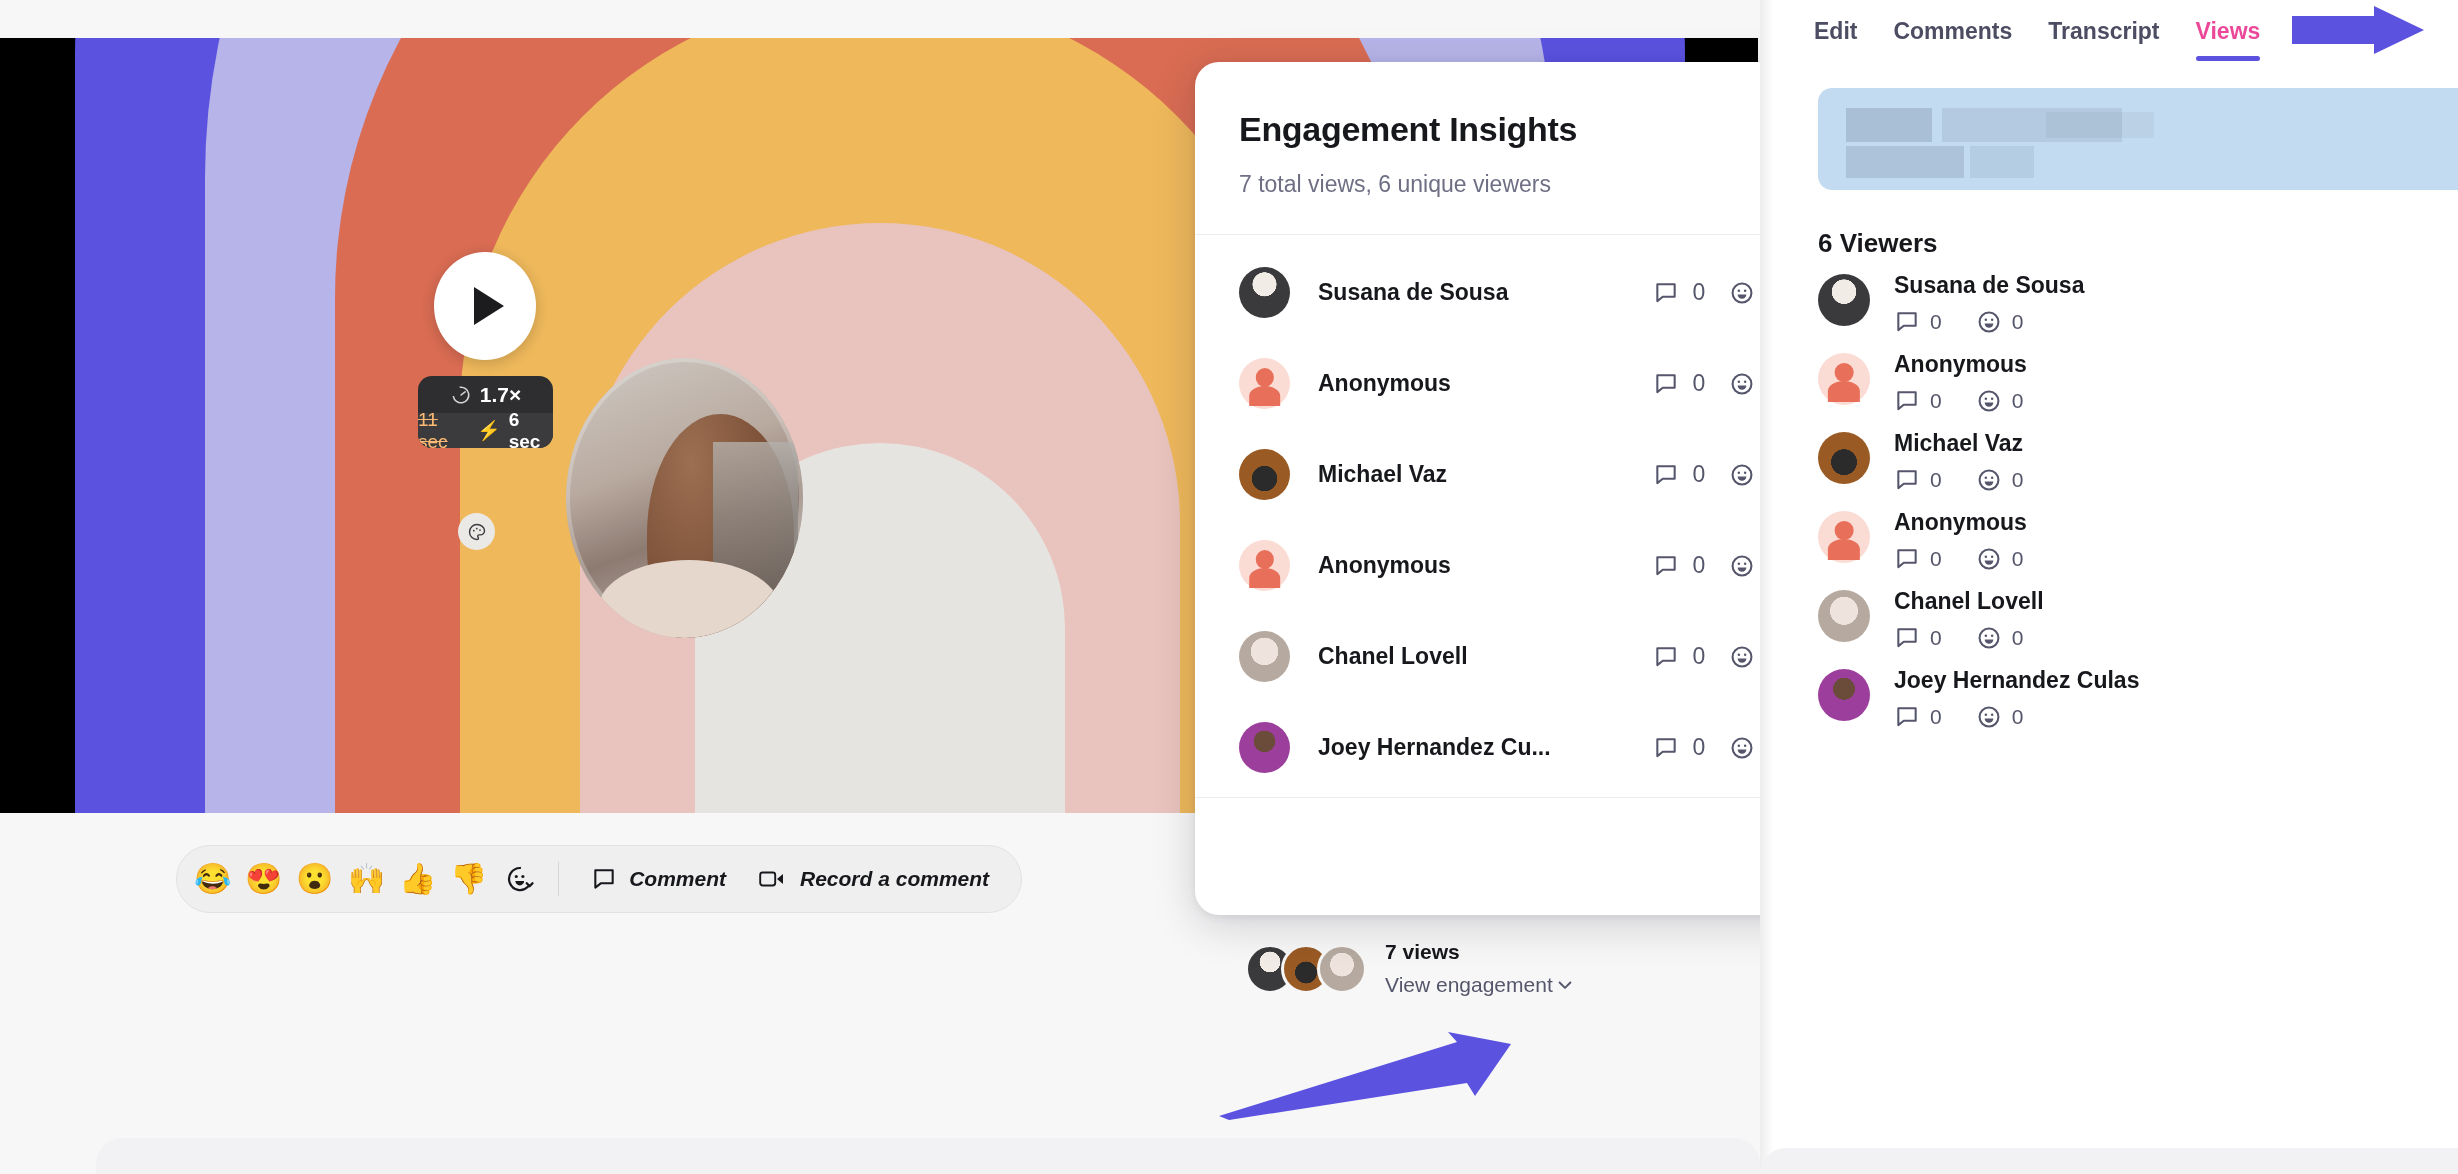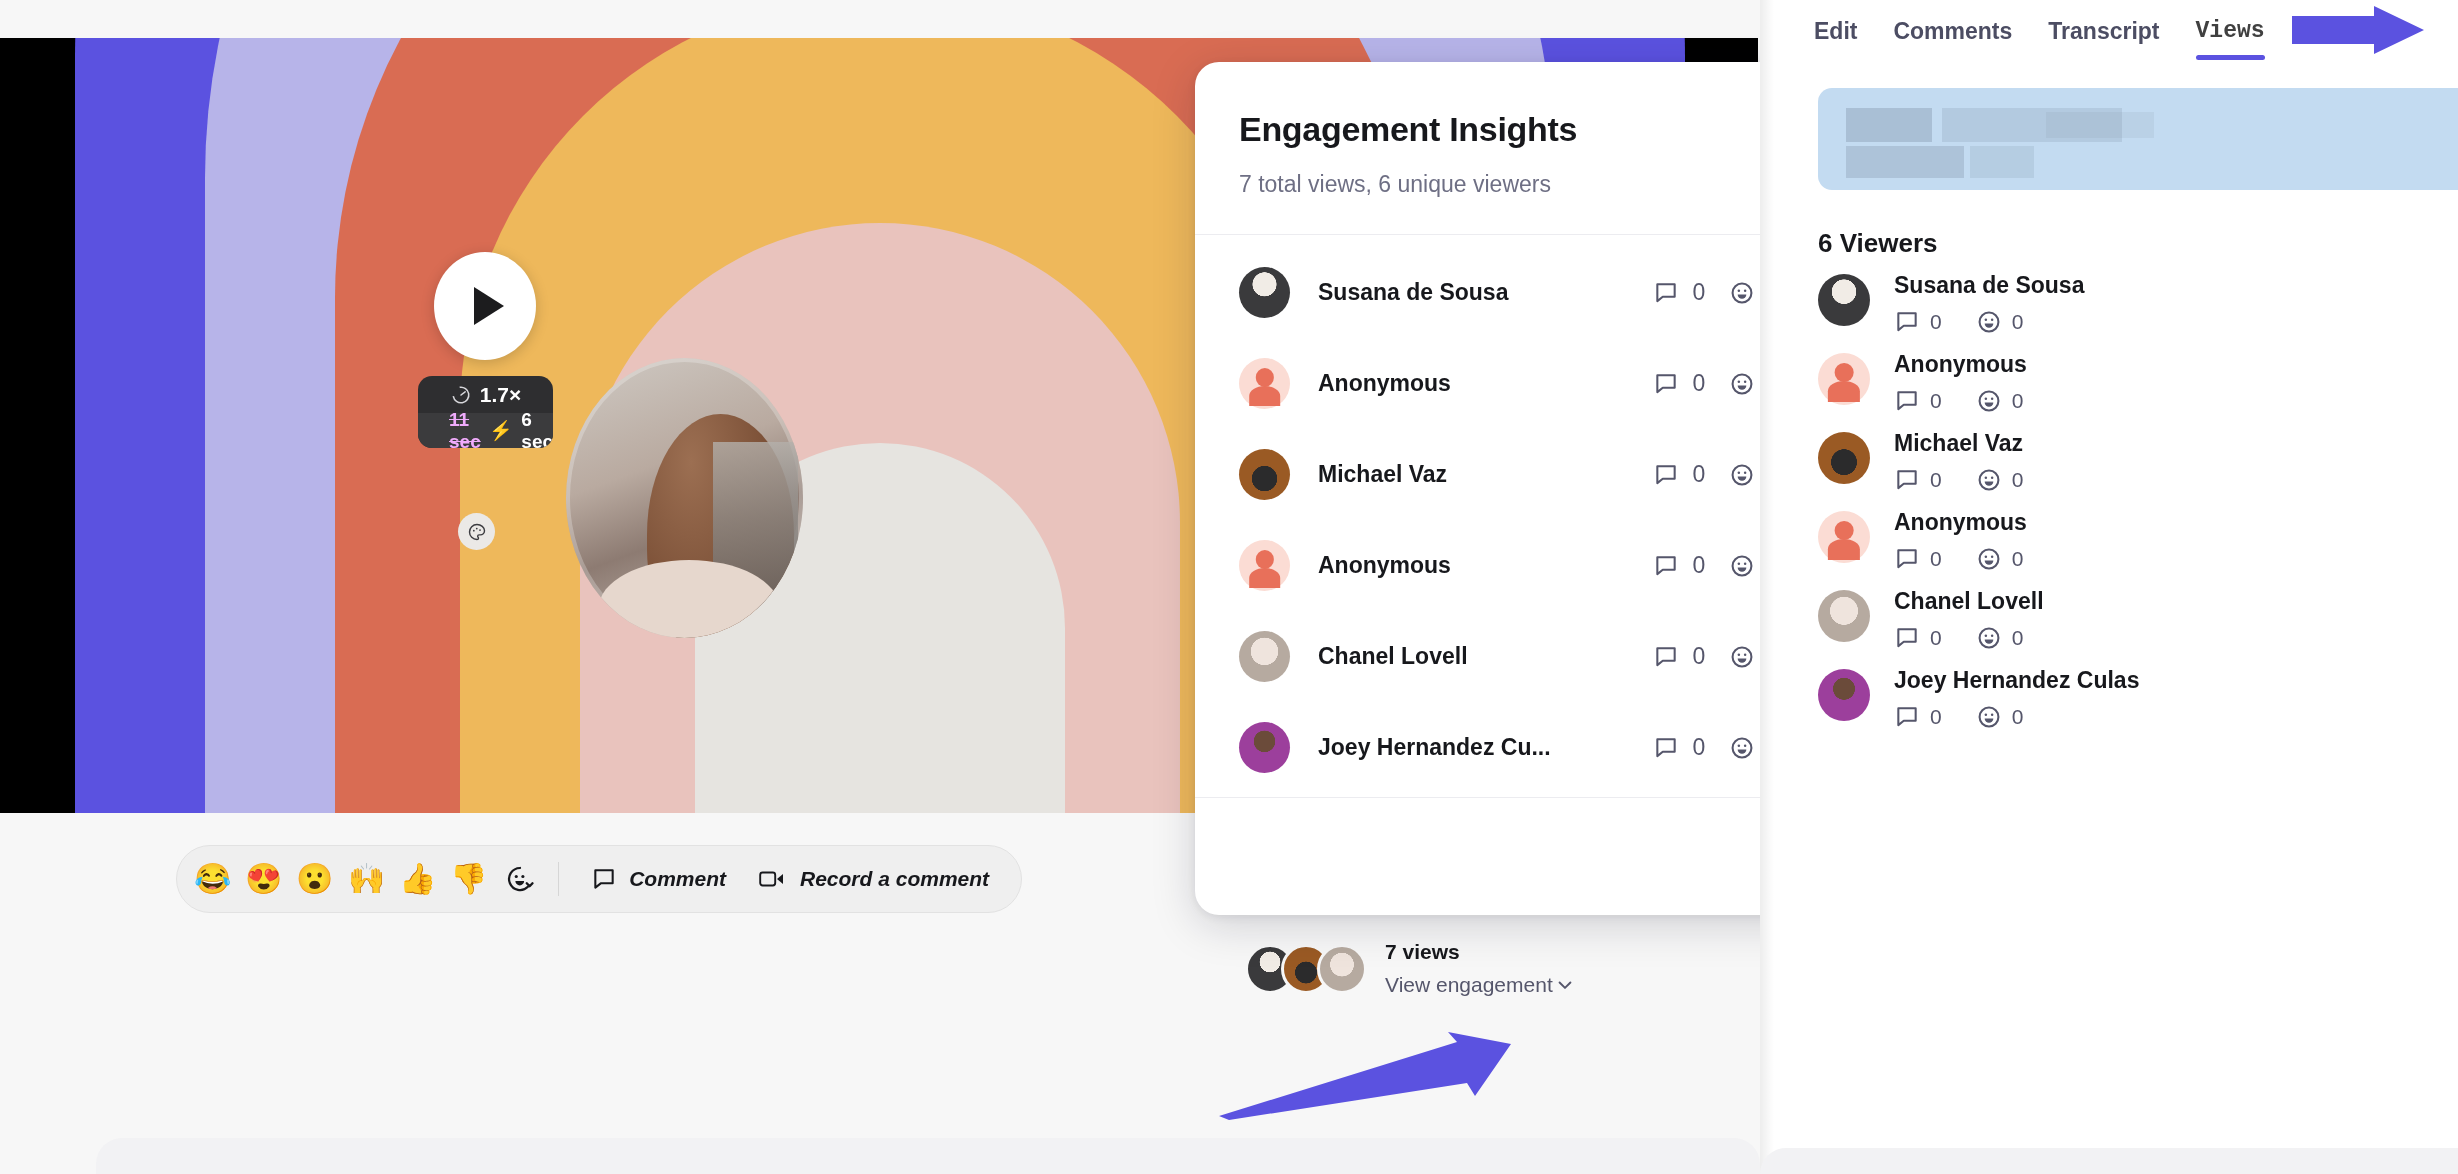--- a/index.html
+++ b/index.html
@@ -73,21 +73,21 @@
   .speed-chip {
     position:absolute; left:418px; top:338px; width:135px; height:72px;
     background:#2e2e30; border-radius:14px; overflow:hidden;
     color:#fff; font-size:21px; font-weight:600;
   }
   .speed-top { height:37px; display:flex; align-items:center; justify-content:center; gap:8px; }
   .speed-bot {
     height:35px; background:#3b3b3d; display:flex; align-items:center;
     justify-content:center; gap:8px; font-size:19px;
   }
-  .strike { text-decoration: line-through; color:#f0abfc; font-weight:700;padding-left:31px; }
+  .strike { text-decoration: line-through; color:#fdba74; font-weight:400; }
 
   .palette-btn {
     position:absolute; left:458px; top:475px; width:37px; height:37px;
     border-radius:50%; background:#ebe9e6;
     display:flex; align-items:center; justify-content:center; cursor:pointer;
   }
 
   
   .toolbar {
     position:absolute; left:176px; top:845px; height:68px;
@@ -146,21 +146,21 @@
     display:flex; align-items:center; justify-content:center; gap:16px;
     font-size:23px; font-weight:600; color:#17181c; cursor:pointer;
   }
 
   
   .sidebar { position:absolute; left:1760px; top:0; width:698px; height:1174px; background:#fff; }
   .side-shadow { position:absolute; left:0; top:0; width:14px; height:1174px;
                  background:linear-gradient(90deg, rgba(0,0,0,.07), rgba(0,0,0,0)); }
   .tabs { display:flex; align-items:flex-start; gap:36px; padding: 18px 0 0 54px; height:62px; }
   .tab { font-size:23px; color:#4c4d63; font-weight:600; cursor:pointer; padding-bottom:16px; position:relative; }
-  .tab.active { color:#404040;font-family:Liberation Mono, monospace; }
+  .tab.active { color:#ec4899; }
   .tab.active::after { content:""; position:absolute; left:0; right:0; bottom:0; height:5px;
                        background:#5b52e0; border-radius:3px; }
   .blur-card {
     position:absolute; left:58px; top:88px; right:0; height:102px;
     background:#c3dbf1; border-radius:14px 0 0 14px; overflow:hidden;
   }
   .blur-card .b { position:absolute; background:rgba(120,140,160,.35); }
   .side-count { position:absolute; left:58px; top:228px; font-size:26px; font-weight:700; color:#17181c; }
   .side-list { position:absolute; left:0; top:272px; right:0; }
   .srow { display:flex; align-items:flex-start; gap:24px; padding: 0 0 0 58px; height:79px; cursor:pointer; }

